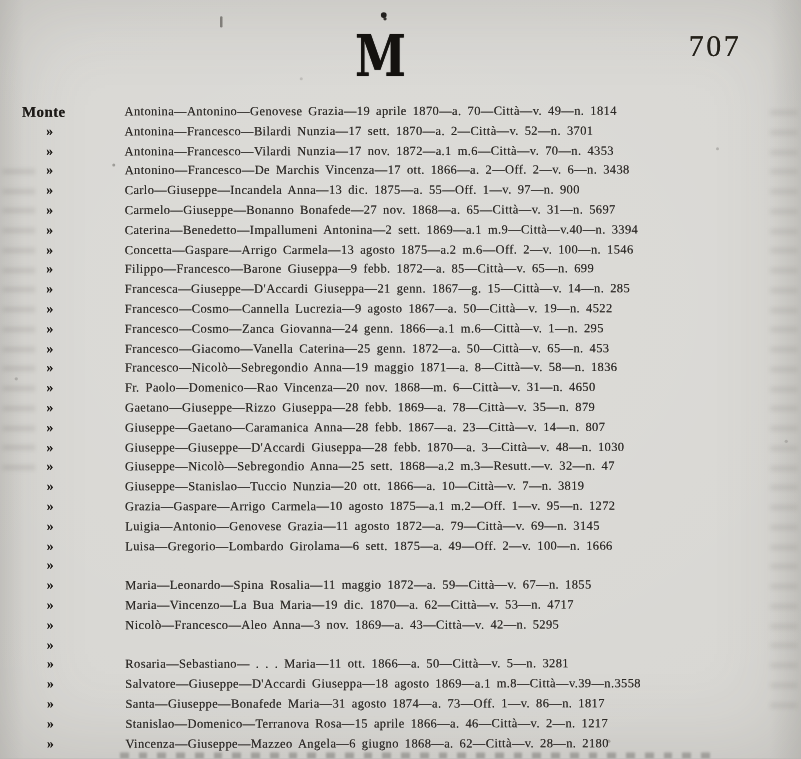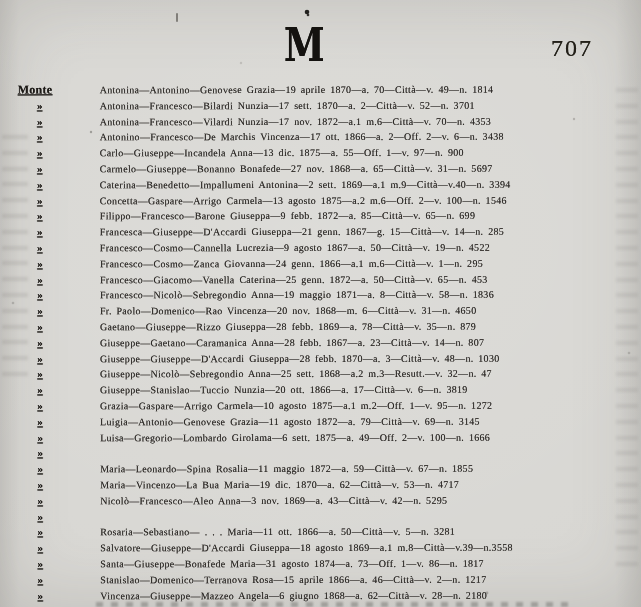--- a/index.html
+++ b/index.html
@@ -18,30 +18,29 @@
   .section-letter{
     position:absolute;left:284px;top:22px;margin:0;
     font-family:"DejaVu Serif","Liberation Serif",serif;
     font-weight:bold;font-size:46px;line-height:46px;
     transform:scaleX(0.8);transform-origin:left top;
     color:#14120f; text-shadow:0 0 0.6px #14120f;
   }
   .page-number{
     position:absolute;left:551px;top:26px;
     font-size:24px;line-height:24px;letter-spacing:2px;
-    color:#232019; text-shadow:0 0 0.4px rgba(35,32,25,0.8);margin-top:10px;
+    color:#232019; text-shadow:0 0 0.4px rgba(35,32,25,0.8);
   }
   .entries{position:absolute;left:0;top:82px;width:641px;transform:rotate(-0.08deg);}
   .row{position:relative;height:15.8px;}
   .margin{
     position:absolute;left:16px;top:0;width:48px;
     text-align:center;font-weight:bold;
     font-size:11px;line-height:15.8px;color:#1d1a17;
     text-shadow:0 0 0.5px rgba(29,26,23,0.8);
-    text-decoration:underline;
   }
   .margin.surname{
     text-align:left;padding-left:2px;font-size:12px;letter-spacing:0.3px;
   }
   .text{
     position:absolute;left:100px;top:0;white-space:nowrap;
     font-size:10px;line-height:15.8px;
     letter-spacing:0.3px;word-spacing:2px;
     text-shadow:0 0 0.5px rgba(44,41,38,0.65);
   }
@@ -170,21 +169,21 @@
     <span class="text">Giuseppe—Giuseppe—D'Accardi Giuseppa—28 febb. 1870—a. 3—Città—v. 48—n. 1030</span>
   </div>
 
   <div class="row">
     <span class="margin">»</span>
     <span class="text">Giuseppe—Nicolò—Sebregondio Anna—25 sett. 1868—a.2 m.3—Resutt.—v. 32—n. 47</span>
   </div>
 
   <div class="row">
     <span class="margin">»</span>
-    <span class="text">Giuseppe—Stanislao—Tuccio Nunzia—20 ott. 1866—a. 17—Città—v. 6—n. 3819</span>
+    <span class="text">Giuseppe—Stanislao—Tuccio Nunzia—20 ott. 1866—a. 10—Città—v. 7—n. 3819</span>
   </div>
 
   <div class="row">
     <span class="margin">»</span>
     <span class="text">Grazia—Gaspare—Arrigo Carmela—10 agosto 1875—a.1 m.2—Off. 1—v. 95—n. 1272</span>
   </div>
 
   <div class="row">
     <span class="margin">»</span>
     <span class="text">Luigia—Antonio—Genovese Grazia—11 agosto 1872—a. 79—Città—v. 69—n. 3145</span>

